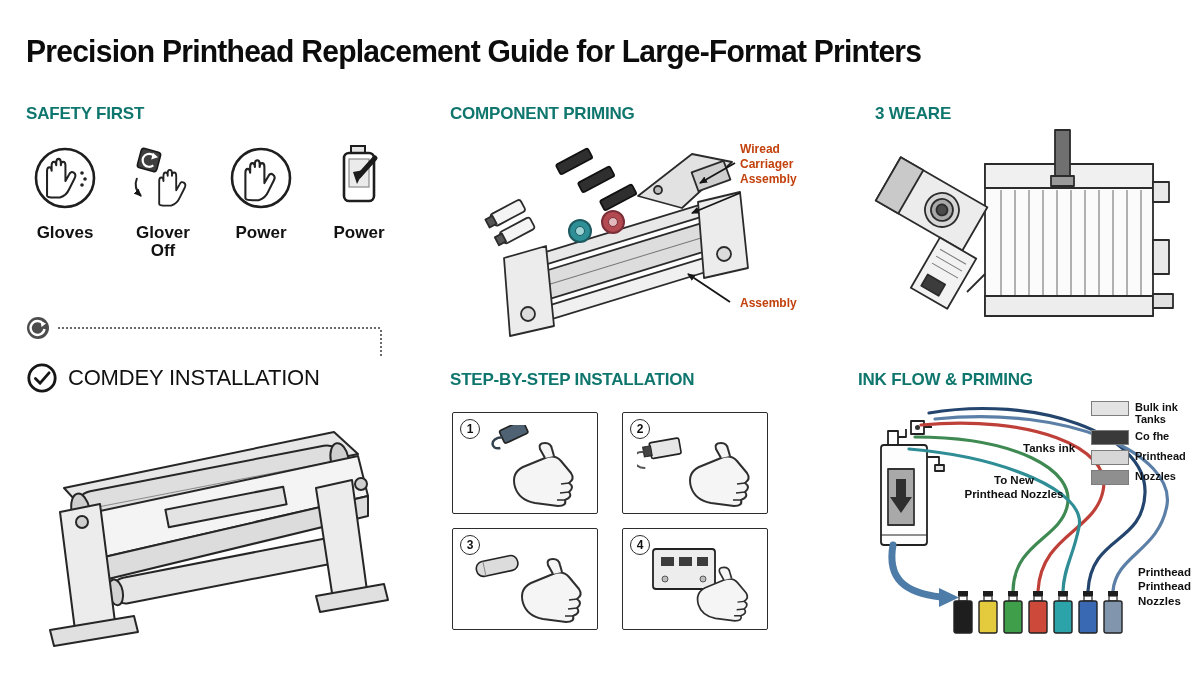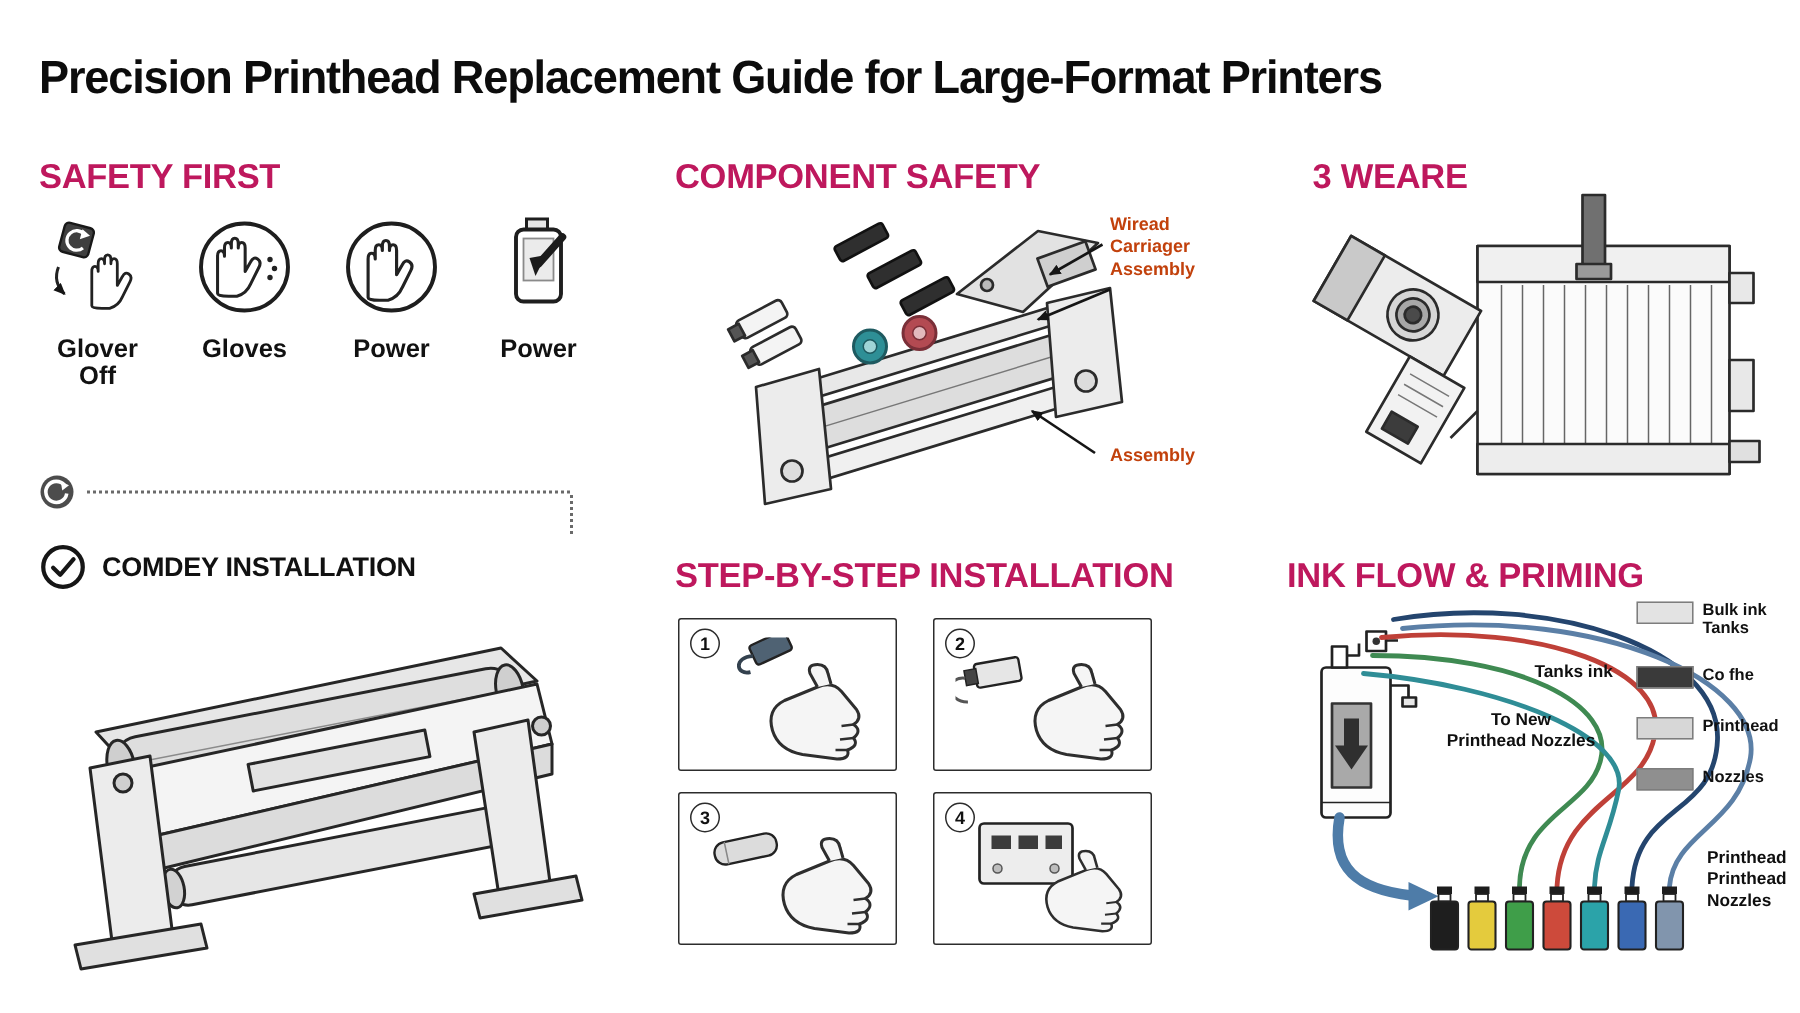--- a/index.html
+++ b/index.html
@@ -1,36 +1,36 @@
 <!DOCTYPE html>
 <html><head>
 <meta charset="utf-8">
 <style>
   *{margin:0;padding:0;box-sizing:border-box}
   html,body{width:1200px;height:675px}
   body{background:#fff;font-family:"Liberation Sans",sans-serif;color:#111;overflow:hidden}
   .page{position:relative;width:1068px;height:675px;background:#fff}
   .title{position:absolute;left:26px;top:34px;font-size:31px;font-weight:800;letter-spacing:-.8px;color:#0c0c0c;transform:scaleX(.97);transform-origin:left;white-space:nowrap}
-  .h2{position:absolute;font-size:23px;font-weight:800;letter-spacing:-.2px;color:#be185d;white-space:nowrap}
+  .h2{position:absolute;font-size:17px;font-weight:800;letter-spacing:-.2px;color:#0f766e;white-space:nowrap}
   .safety-row{position:absolute;left:22px;top:144px;display:flex;gap:12px;width:380px}
   .safety-item{display:flex;flex-direction:column;align-items:center;width:86px}
   .safety-item .lbl{margin-top:8px;font-size:17px;font-weight:800;text-align:center;line-height:1.05;max-width:74px}
   .divider{position:absolute;left:26px;top:316px;width:354px;display:flex;align-items:center;gap:8px}
   .dotline{flex:1;border-top:2.5px dotted #6a6a6a;height:0}
   .vdot{position:absolute;left:380px;top:330px;height:26px;border-left:2.5px dotted #6a6a6a}
   .completed-row{position:absolute;left:26px;top:362px;display:flex;align-items:center;gap:10px}
-  .completed-row .lbl{font-size:18px;font-weight:700;letter-spacing:-.2px}
+  .completed-row .lbl{font-size:22px;font-weight:400;letter-spacing:-.2px}
   .component-wrap{position:absolute;left:448px;top:126px;width:372px;height:242px}
   .callout{position:absolute;font-size:12px;font-weight:700;line-height:1.25;color:#c2410c}
   .steps-grid{position:absolute;left:452px;top:412px;display:grid;grid-template-columns:146px 146px;grid-auto-rows:102px;column-gap:24px;row-gap:14px}
   .step-box{border:1.6px solid #2c2c2c;border-radius:2px;position:relative;background:#fff}
   .step-num{position:absolute;left:7px;top:6px;width:20px;height:20px;border:1.6px solid #2c2c2c;border-radius:50%;font-size:12px;font-weight:700;display:flex;align-items:center;justify-content:center}
   .step-art{position:absolute;right:2px;bottom:2px}
   .ink-wrap{position:absolute;left:855px;top:393px;width:345px;height:280px}
-  .legend{position:absolute;left:236px;top:8px;display:flex;flex-direction:column;gap:19px}
+  .legend{position:absolute;left:236px;top:8px;display:flex;flex-direction:column;gap:5px}
   .legend-row{display:flex;align-items:flex-start;gap:6px}
   .legend-swatch{width:38px;height:15px;border:1px solid #7d7d7d;flex:0 0 auto}
   .legend-lbl{font-size:11px;font-weight:700;line-height:1.1;width:60px}
   .ink-label{position:absolute;font-size:11.5px;font-weight:700;line-height:1.25;color:#0f0f0f}
   svg{display:block}
   .tube{fill:none;stroke-width:3.2px;stroke-linecap:round}
 </style>
 </head>
 <body>
 
@@ -52,43 +52,43 @@
 
 <div class="page">
 
   <div class="title">Precision Printhead Replacement Guide for Large-Format Printers</div>
 
   <div class="h2" style="left:26px;top:104px">SAFETY FIRST</div>
 
   <div class="safety-row">
     <div class="safety-item">
       <svg viewBox="0 0 72 72" width="72" height="72">
-        <g transform="rotate(15 22 16)">
-          <rect x="12" y="6" width="20" height="20" rx="3" fill="#3f3f3f" stroke="#181818" stroke-width="1.6"></rect>
-          <path d="M26,11 A6.5,6.5 0 1 0 27.5,20" fill="none" stroke="#fff" stroke-width="2.2"></path>
-          <polygon points="24,8 30,11 24,15" fill="#fff"></polygon>
-        </g>
-        <g transform="translate(22,14) scale(0.85)">
-            <use href="#palm-hand"></use>
-          </g>
-        <path d="M10,34 Q6,44 14,52" fill="none" stroke="#222" stroke-width="2" marker-end="url(#ah)"></path>
-      </svg>
-      <div class="lbl">Glover Off</div>
-    </div>
-    <div class="safety-item">
-      <svg viewBox="0 0 72 72" width="72" height="72">
         <circle cx="36" cy="34" r="29" fill="#fff" stroke="#1e1e1e" stroke-width="2.6"></circle>
         <g transform="translate(7,2) scale(0.92)">
             <use href="#palm-hand"></use>
           </g>
         <circle cx="53" cy="29" r="1.8" fill="#222"></circle>
           <circle cx="56" cy="35" r="1.8" fill="#222"></circle>
           <circle cx="53" cy="41" r="1.8" fill="#222"></circle>
       </svg>
       <div class="lbl">Gloves</div>
+    </div>
+    <div class="safety-item">
+      <svg viewBox="0 0 72 72" width="72" height="72">
+        <g transform="rotate(15 22 16)">
+          <rect x="12" y="6" width="20" height="20" rx="3" fill="#3f3f3f" stroke="#181818" stroke-width="1.6"></rect>
+          <path d="M26,11 A6.5,6.5 0 1 0 27.5,20" fill="none" stroke="#fff" stroke-width="2.2"></path>
+          <polygon points="24,8 30,11 24,15" fill="#fff"></polygon>
+        </g>
+        <g transform="translate(22,14) scale(0.85)">
+            <use href="#palm-hand"></use>
+          </g>
+        <path d="M10,34 Q6,44 14,52" fill="none" stroke="#222" stroke-width="2" marker-end="url(#ah)"></path>
+      </svg>
+      <div class="lbl">Glover Off</div>
     </div>
     <div class="safety-item">
       <svg viewBox="0 0 72 72" width="72" height="72">
         <circle cx="36" cy="34" r="29" fill="#fff" stroke="#1e1e1e" stroke-width="2.6"></circle>
         <g transform="translate(9,3) scale(0.95)">
             <use href="#palm-hand"></use>
           </g>
       </svg>
       <div class="lbl">Power</div>
     </div>
@@ -141,21 +141,21 @@
       </g>
       <polygon points="44,120 84,112 100,238 60,246" fill="#ececec"></polygon>
       <polygon points="34,238 118,224 122,240 38,254" fill="#e0e0e0"></polygon>
       <polygon points="300,96 336,88 352,206 318,214" fill="#ececec"></polygon>
       <polygon points="300,204 368,192 372,208 304,220" fill="#e0e0e0"></polygon>
       <circle cx="66" cy="130" r="6" fill="#cfcfcf"></circle>
       <circle cx="345" cy="92" r="6" fill="#cfcfcf"></circle>
     </g>
   </svg>
 
-  <div class="h2" style="left:450px;top:104px">COMPONENT SAFETY</div>
+  <div class="h2" style="left:450px;top:104px">COMPONENT PRIMING</div>
 
   <div class="component-wrap">
     <svg viewBox="0 0 372 242" width="372" height="242">
       <g stroke="#2b2b2b" stroke-width="1.8" fill="none" stroke-linejoin="round">
         <g transform="rotate(-17 180 128)">
           <rect x="70" y="102" width="210" height="12" fill="#e8e8e8"></rect>
           <rect x="62" y="120" width="226" height="28" rx="14" fill="#dddddd"></rect>
           <line x1="62" y1="134" x2="288" y2="134" stroke="#777" stroke-width="1"></line>
           <rect x="58" y="154" width="234" height="14" fill="#f0f0f0"></rect>
         </g>

